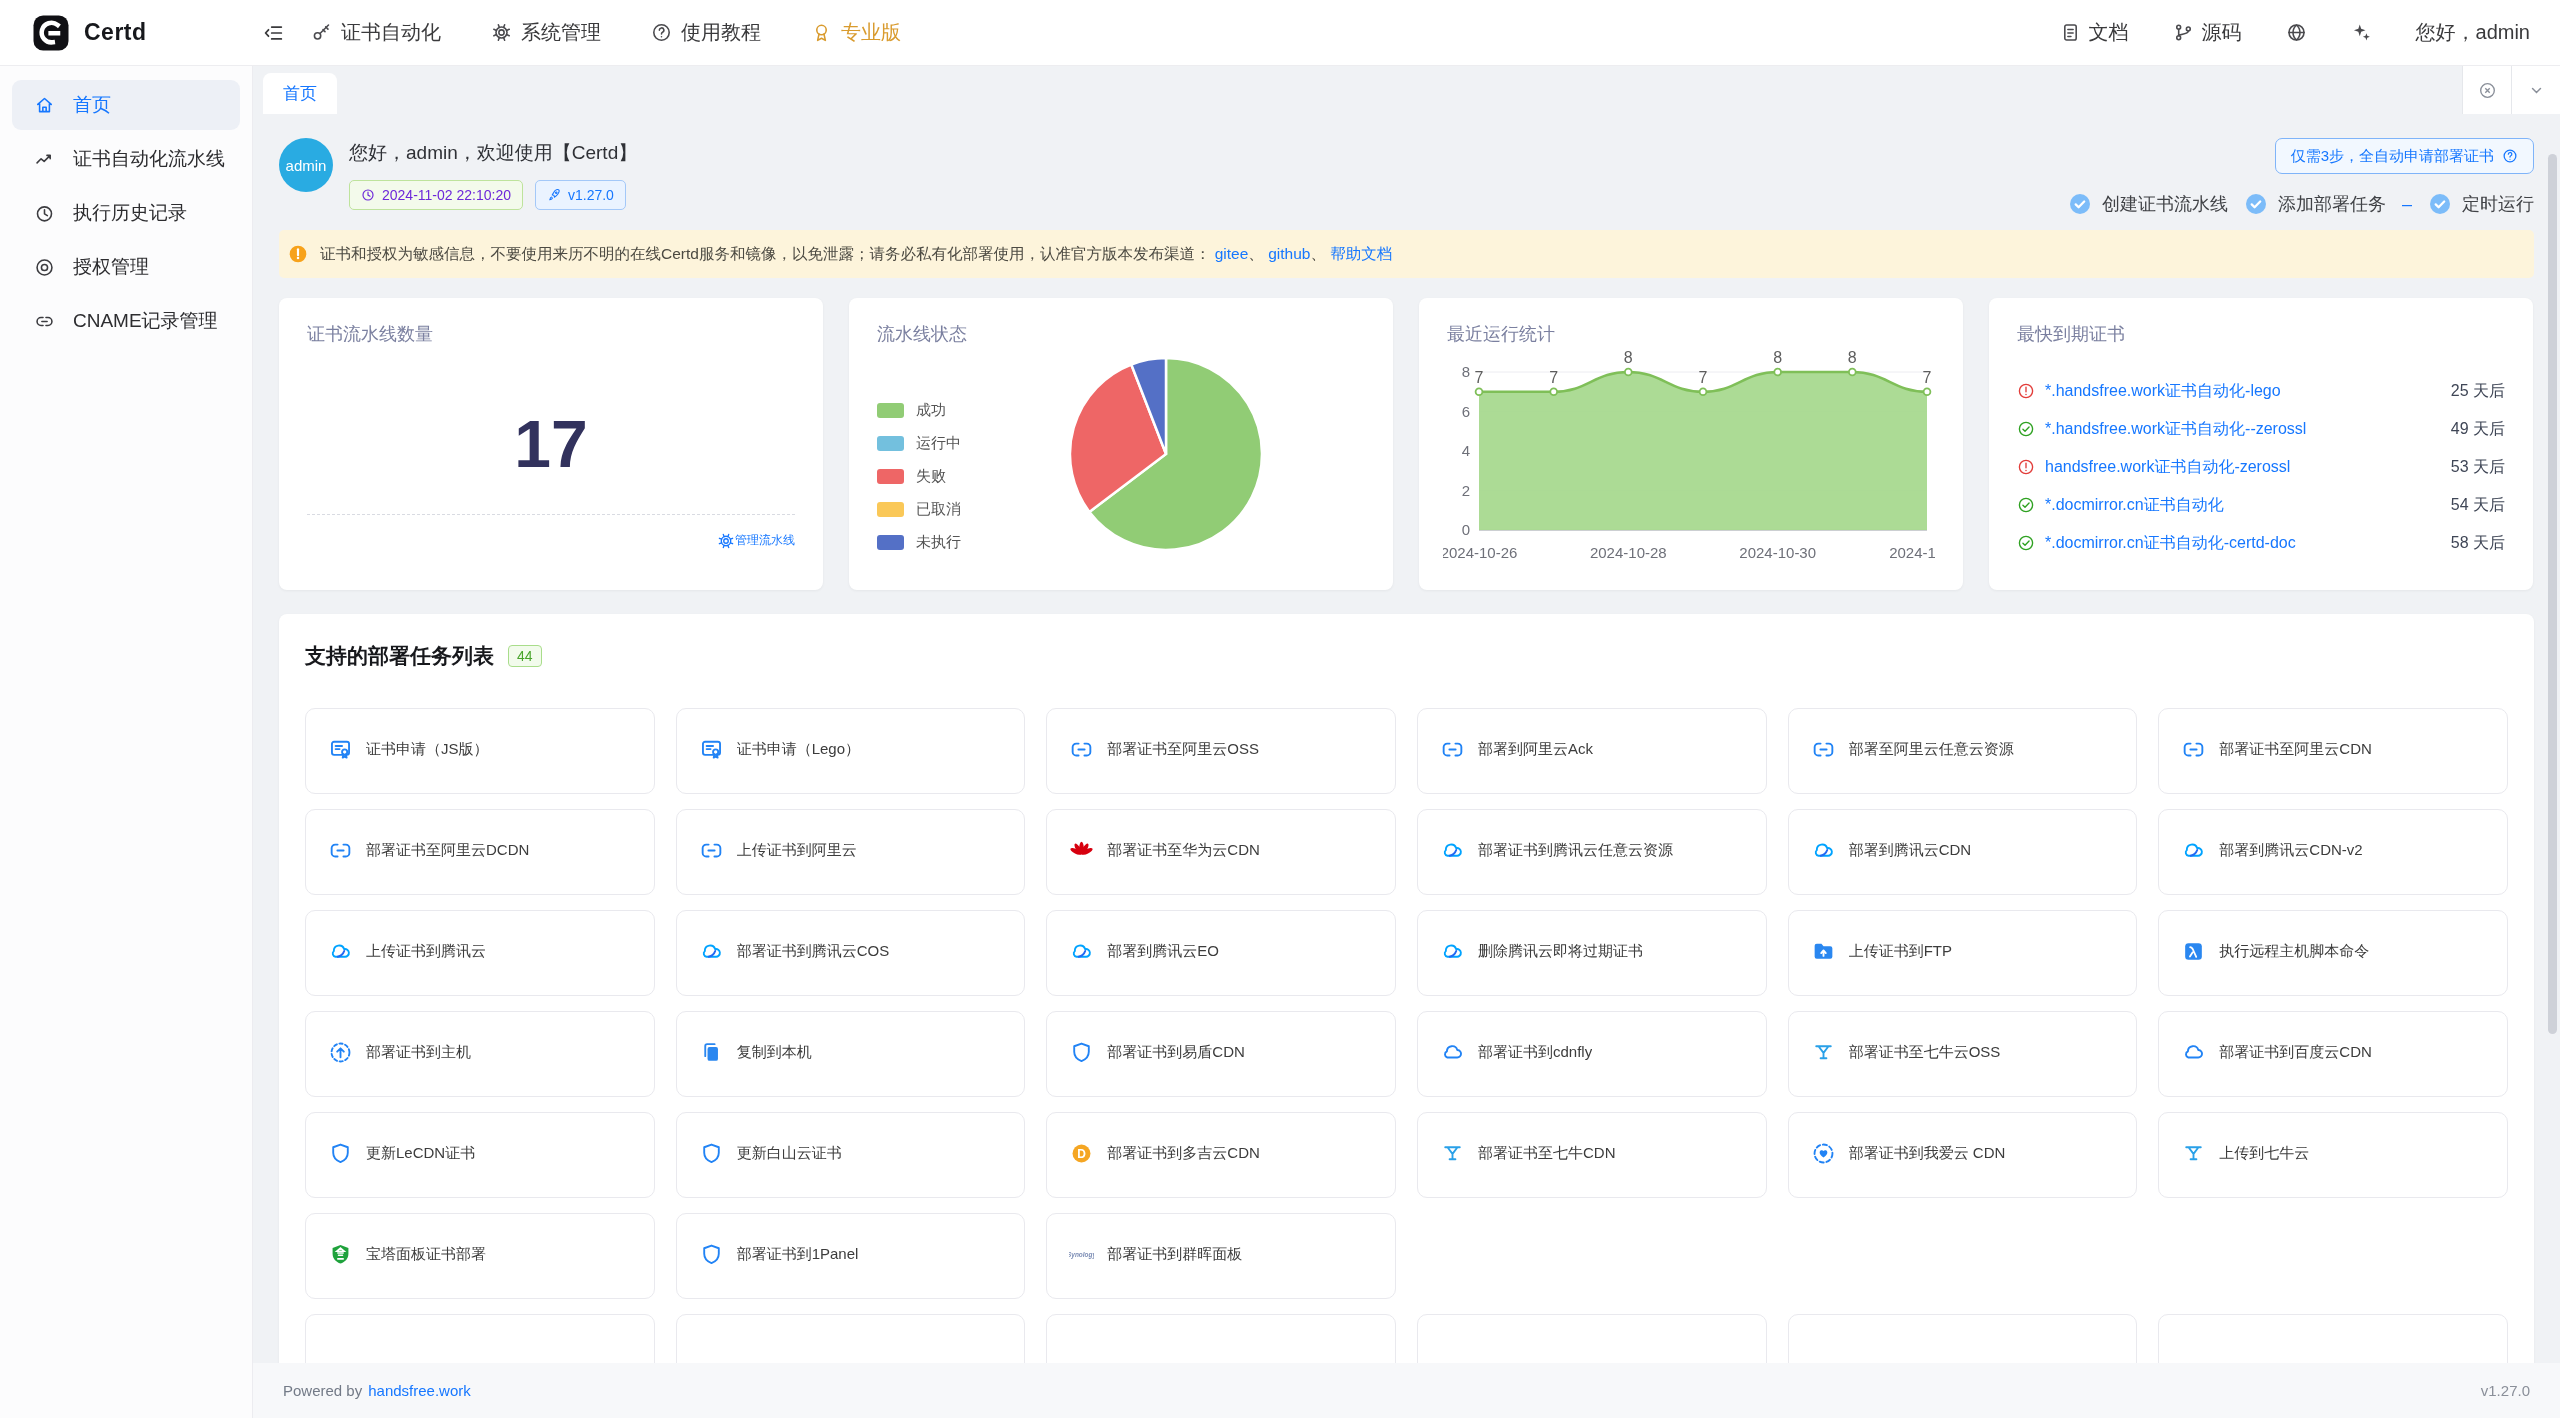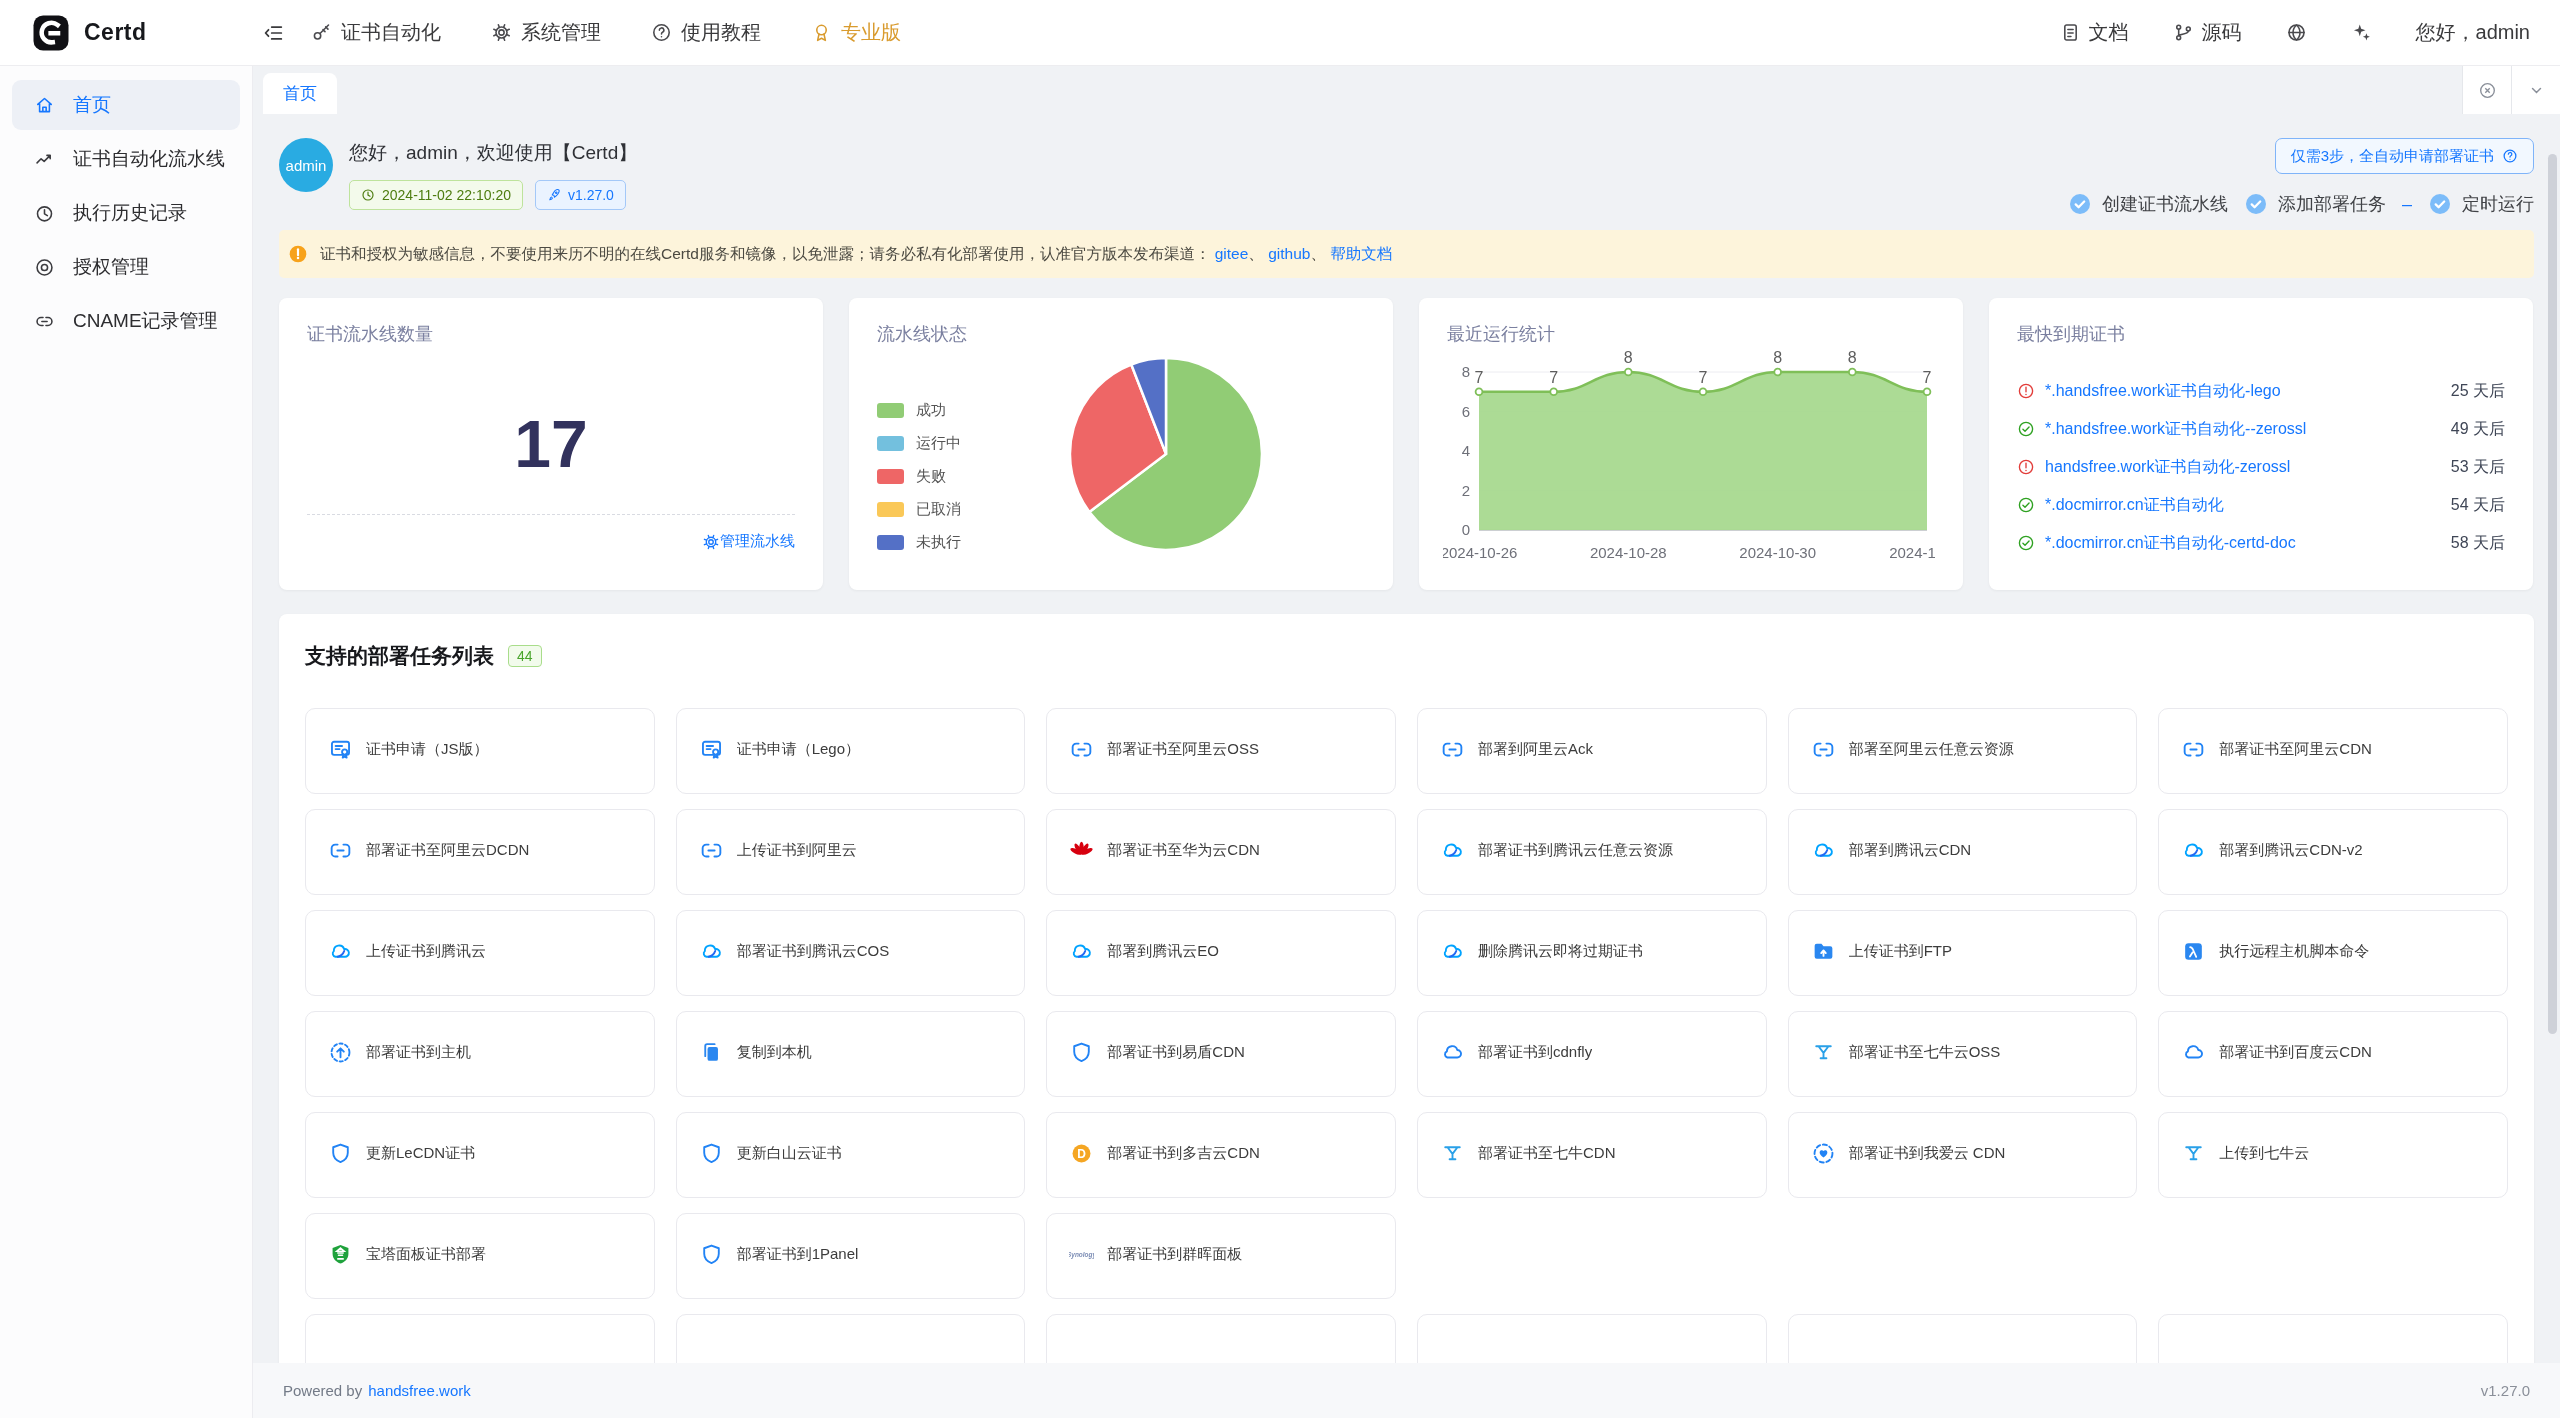--- a/index.html
+++ b/index.html
@@ -32,41 +32,41 @@
   .tab{margin-left:10px;height:41px;background:#fff;border-radius:8px 8px 0 0;display:flex;align-items:center;padding:0 20px;font-size:17px;color:#1677ff;cursor:pointer}
   .tab-actions{position:absolute;right:0;top:0;height:48px;display:flex}
   .tab-btn{width:49px;height:48px;background:#fff;border-left:1px solid #e5e7eb;display:flex;align-items:center;justify-content:center;color:#8a8f99;font-size:19px;cursor:pointer}
   .scroll{height:1249px;overflow:hidden;padding:0 26px}
   
   .welcome{margin-top:24px;display:flex;align-items:flex-start}
   .avatar{width:54px;height:54px;border-radius:50%;background:#29abe2;color:#fff;display:flex;align-items:center;justify-content:center;font-size:15px;margin-right:16px;flex:0 0 auto}
   .greet-title{font-size:19px;color:#2f3136;margin-top:2px}
   .tag-row{display:flex;gap:12px;margin-top:14px}
   .tag{display:inline-flex;align-items:center;gap:7px;height:30px;padding:0 11px;border-radius:5px;font-size:14px;border:1px solid}
-  .tag.green{background:#f3faeb;border-color:#bee39c;color:#4d7c0f}
+  .tag.green{background:#f3faeb;border-color:#bee39c;color:#6d28d9}
   .tag.blue{background:#eaf3ff;border-color:#a3c8f8;color:#1677ff}
   .welcome-right{margin-left:auto;display:flex;flex-direction:column;align-items:flex-end}
   .guide-pill{display:inline-flex;align-items:center;gap:8px;height:36px;padding:0 15px;border:1px solid #7fb4f9;background:#f2f8ff;border-radius:7px;color:#1677ff;font-size:15px;cursor:pointer}
   .guide-pill .ic{font-size:16px}
   .steps{display:flex;align-items:center;gap:16px;margin-top:18px;font-size:18px;color:#404246}
   .step{display:flex;align-items:center;gap:10px}
   .step .ic{font-size:24px}
   .step-dash{color:#1677ff;font-size:18px}
   
   .banner{margin-top:14px;height:48px;background:#fdf4db;border-radius:5px;display:flex;align-items:center;padding:0 9px;font-size:15.5px;color:#4c4a42;gap:12px}
   .banner .ic{font-size:20px}
   .banner a{color:#1677ff;text-decoration:none;cursor:pointer}
   .banner .sep{color:#4c4a42}
   
   .stats{margin-top:20px;display:flex;gap:26px}
   .card{width:544px;height:292px;background:#fff;border-radius:8px;box-shadow:0 1px 3px rgba(0,0,0,.05);position:relative;padding:24px 28px}
   .card-title{font-size:18px;color:#7b80a0}
   .big-num{position:absolute;left:0;right:0;top:108px;text-align:center;font-size:66px;font-weight:bold;color:#32325d}
   .card-divider{position:absolute;left:28px;right:28px;top:216px;border-top:1px dashed #d9dbe2}
-  .card-foot{position:absolute;right:28px;top:234px;display:flex;align-items:center;color:#1677ff;font-size:15px;cursor:pointer}
+  .card-foot{position:absolute;right:28px;top:234px;display:flex;color:#1677ff;font-size:12px;cursor:pointer}
   .card-foot .ic{font-size:18px}
   .legend{position:absolute;left:28px;top:96px}
   .lg-row{display:flex;align-items:center;gap:12px;height:33px}
   .lg-sw{width:27px;height:15px;border-radius:3px}
   .lg-label{font-size:15px;color:#555}
   .pie-box{position:absolute;left:170px;top:44px}
   .chart-box{position:absolute;left:24px;top:46px}
   .cert-list{margin-top:26px}
   .cert-row{display:flex;align-items:center;height:38px}
   .cert-row .ic{font-size:18px;margin-right:10px}

